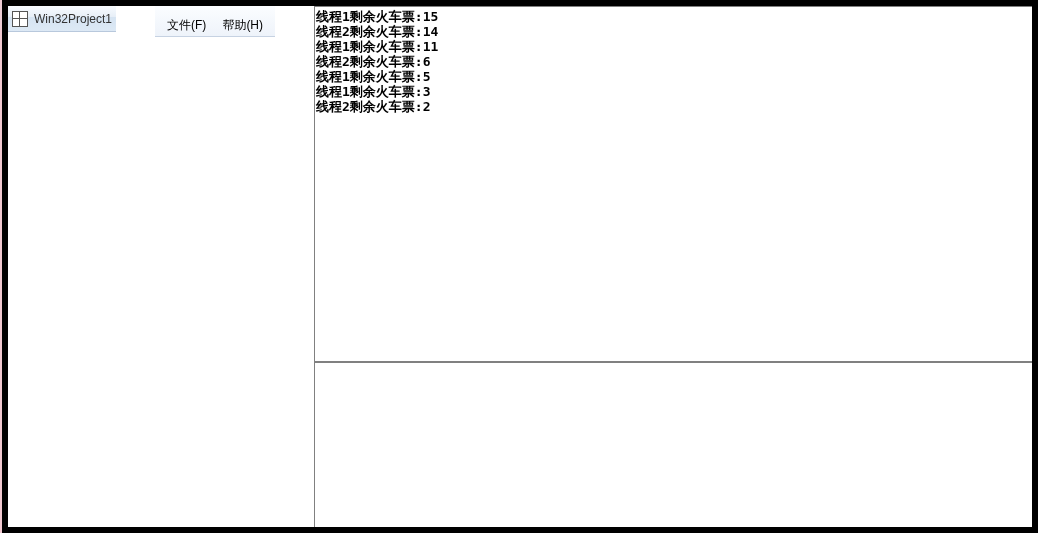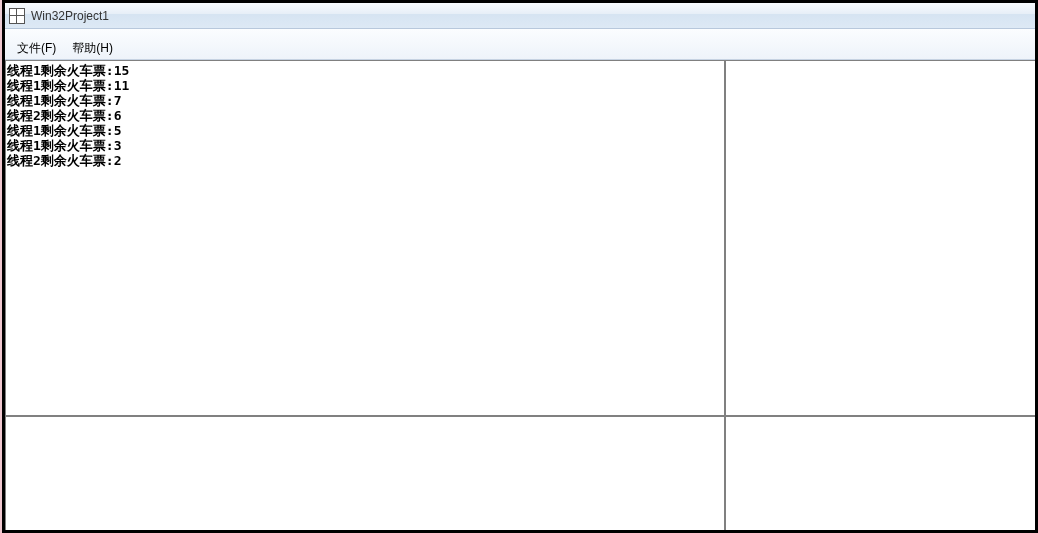--- a/index.html
+++ b/index.html
@@ -25,25 +25,26 @@
       background: linear-gradient(to right, #e8d0d8 0%, #e8d0d8 50%, #d8e8d0 55%, #e8d0d8 60%, #f0d8e0 100%);
       filter: blur(3px);
       z-index: 0;
     }
     .window {
       position: absolute;
       top: 0;
       left: 2px;
       width: 1036px;
       height: 533px;
-      border: 3px solid #000000;
+      border: 6px solid #000000;
       background: #fff;
       display: flex;
-      flex-direction: column;
+      flex-direction: row;
       z-index: 1;
+      gap: 39px;
     }
     .titlebar {
       height: 26px;
       background: linear-gradient(to bottom, #f8fbfe 0%, #e6eef7 45%, #d6e4f2 46%, #dde9f5 100%);
       border-bottom: 1px solid #b8c8dc;
       display: flex;
       align-items: center;
       padding: 0 4px;
       gap: 6px;
     }
@@ -151,22 +152,22 @@
   </div>
 
   <div class="menubar">
     <div class="menu-item">文件(F)</div>
     <div class="menu-item">帮助(H)</div>
   </div>
 
   <div class="client">
     <div class="pane topleft">
       <div class="line">线程1剩余火车票:15</div>
+      <div class="line">线程2剩余火车票:14</div>
       <div class="line">线程1剩余火车票:11</div>
-      <div class="line">线程1剩余火车票:7</div>
       <div class="line">线程2剩余火车票:6</div>
       <div class="line">线程1剩余火车票:5</div>
       <div class="line">线程1剩余火车票:3</div>
       <div class="line">线程2剩余火车票:2</div>
     </div>
     <div class="pane topright"></div>
     <div class="pane bottomleft"></div>
     <div class="pane bottomright"></div>
   </div>
 

